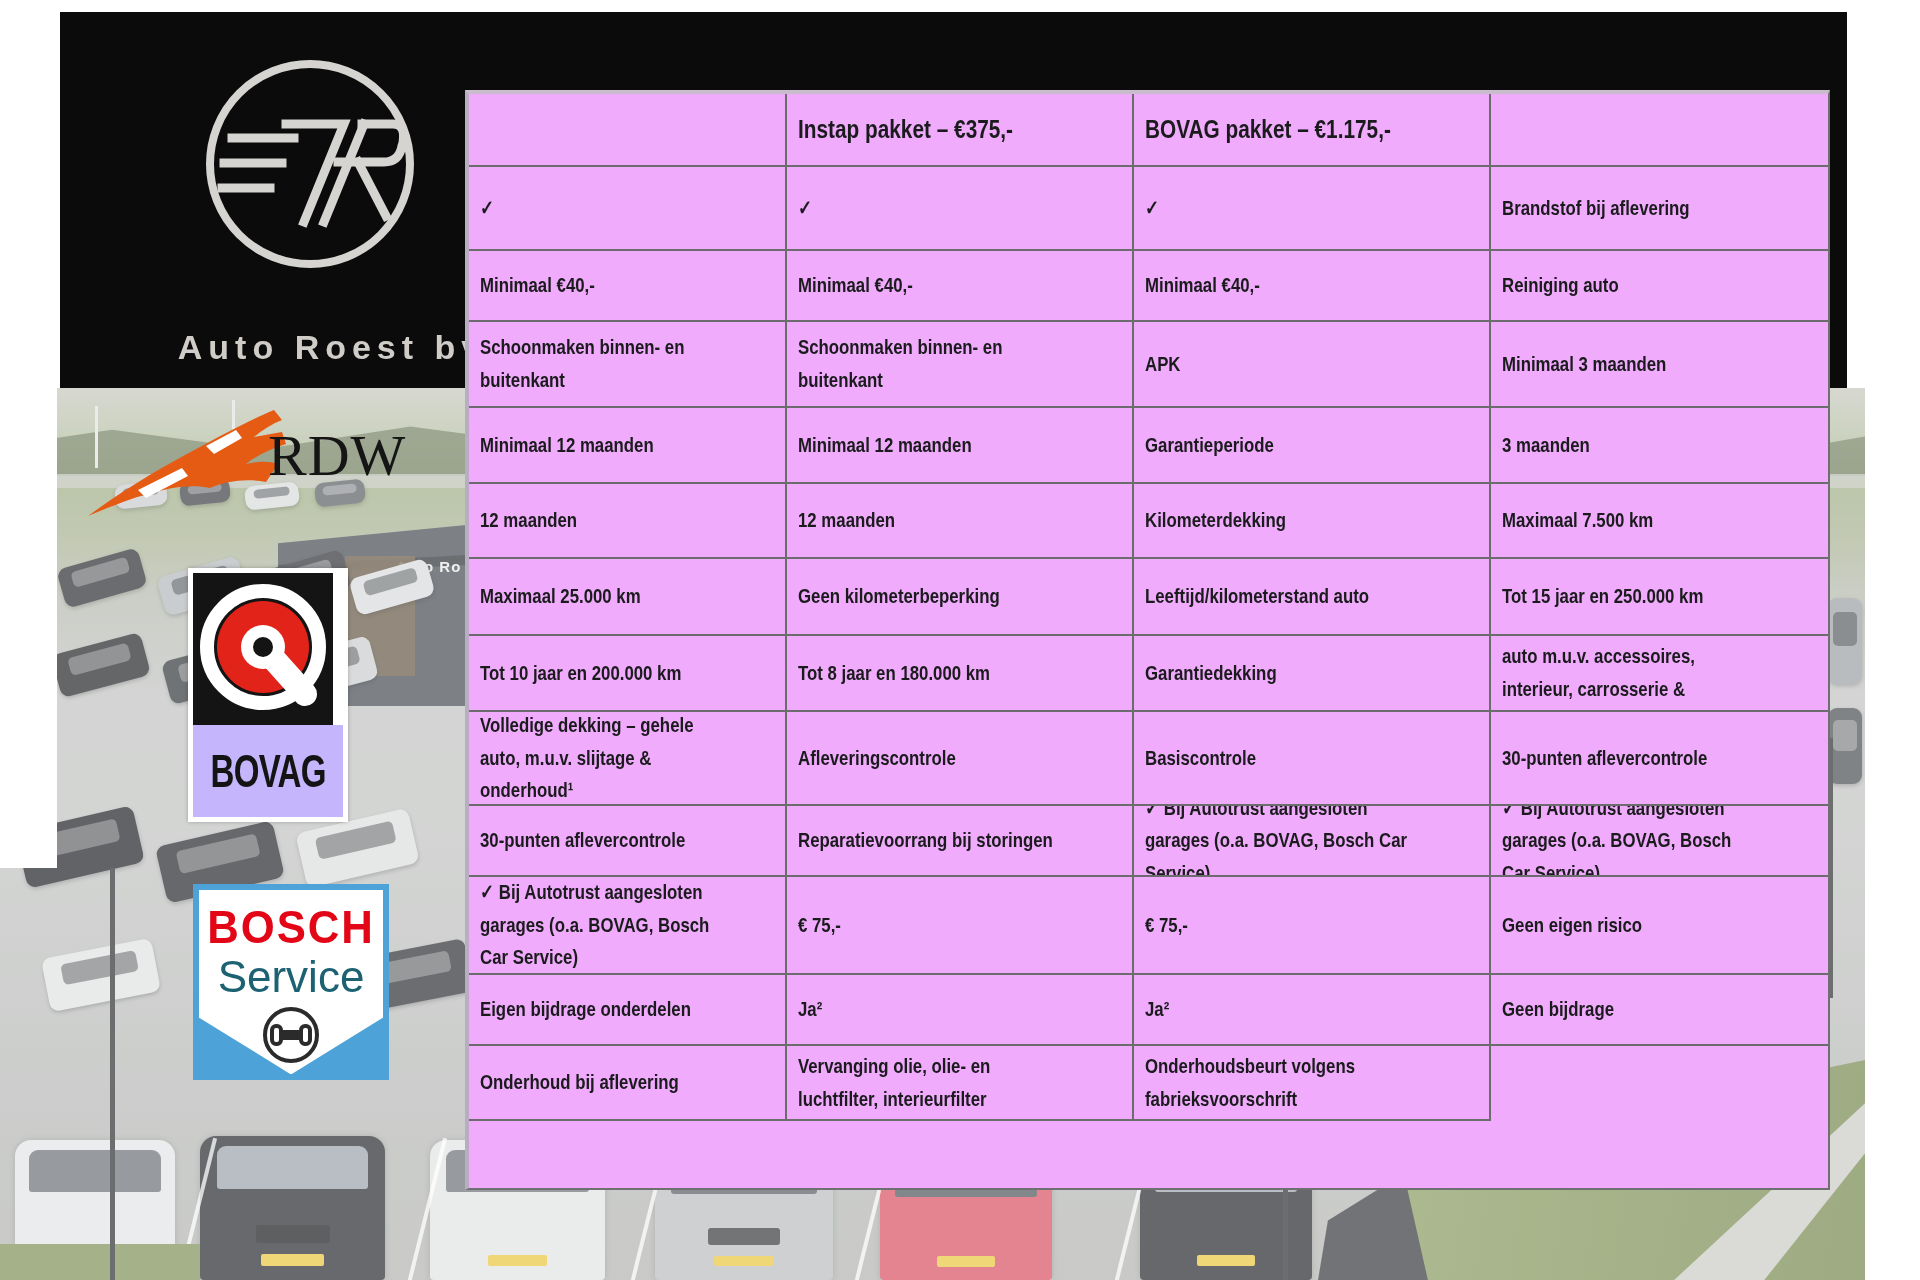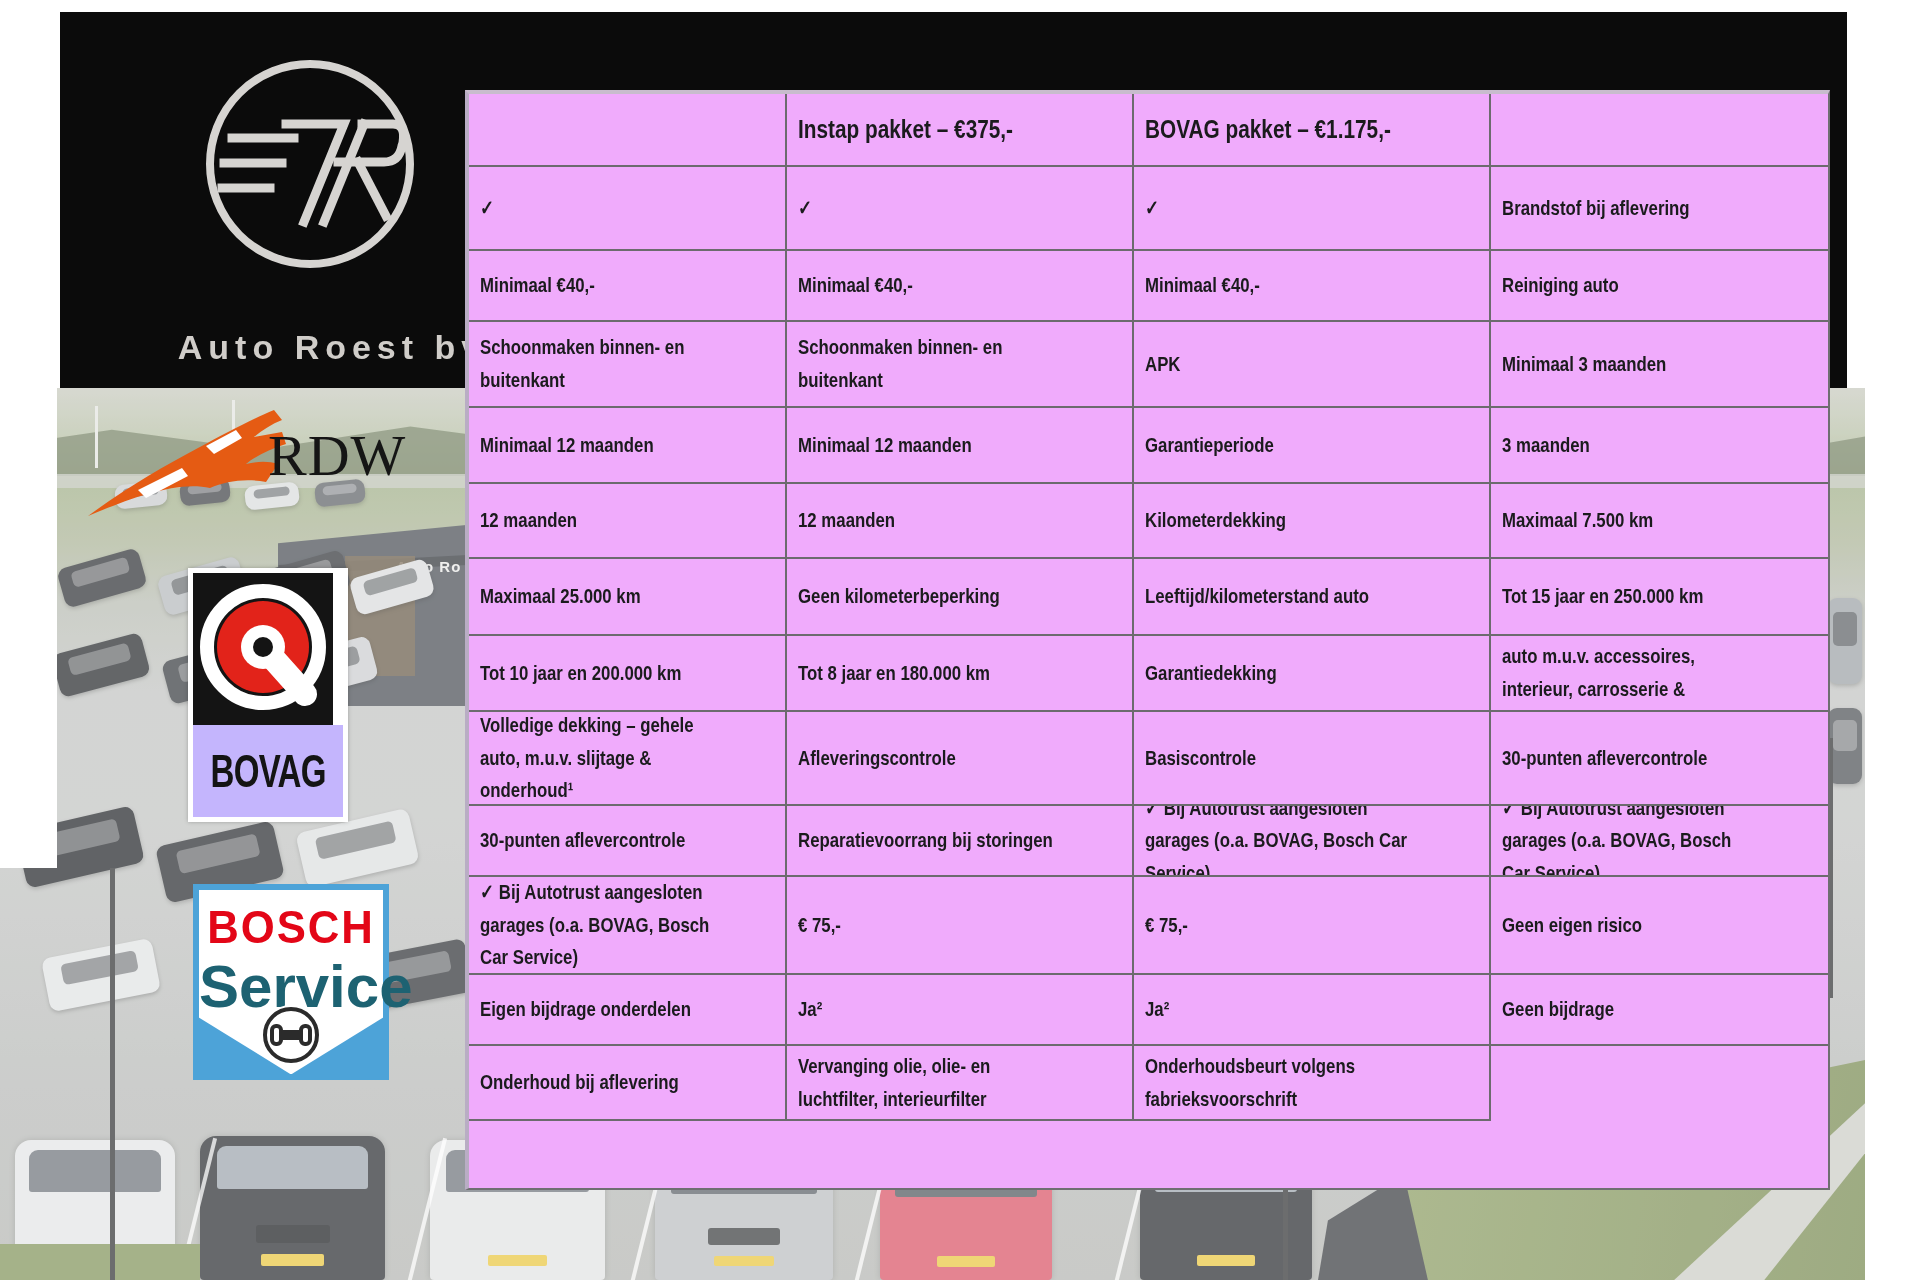--- a/index.html
+++ b/index.html
@@ -55,21 +55,21 @@
   .bovag-band{position:absolute;left:5px;right:5px;top:157px;bottom:5px;background:#c4b5fd;display:flex;
               align-items:center;justify-content:center;}
   .bovag-word{font-size:46px;font-weight:700;color:#141414;transform:scaleX(.72);letter-spacing:-1px;}
   .bosch{position:absolute;left:158px;top:884px;width:196px;height:196px;background:#ffffff;z-index:6;
          border:6px solid #4da3d8;box-sizing:border-box;margin-left:35px;}
   .bosch .v{position:absolute;bottom:-1px;width:51%;height:58px;background:#4da3d8;}
   .bosch .v.l{left:-1px;clip-path:polygon(0 0,0 100%,100% 100%);}
   .bosch .v.r{right:-1px;clip-path:polygon(100% 0,100% 100%,0 100%);}
   .bosch-line1{position:absolute;top:10px;width:100%;text-align:center;color:#e30617;font-size:46px;
                font-weight:700;letter-spacing:2px;transform:scaleX(.95);}
-  .bosch-line2{position:absolute;top:62px;width:100%;text-align:center;color:#1d6272;font-size:60px;font-weight:700;}
+  .bosch-line2{position:absolute;top:62px;width:100%;text-align:center;color:#1d6272;font-size:44px;font-weight:400;}
   .bosch-anchor{position:absolute;left:50%;top:112px;transform:translateX(-50%);z-index:2;}
 
   
   .pkg-table{position:absolute;left:465px;top:90px;width:1359px;height:1094px;z-index:20;
              display:grid;box-sizing:content-box;
              border-top:4px solid #c8bccd;border-left:4px solid #b9adc4;
              border-right:2px solid #6f6e71;border-bottom:2px solid #6f6e71;
              background:#f0abfc;}
   .cell{box-sizing:border-box;border-right:2px solid #6c6b6e;border-bottom:2px solid #6c6b6e;
         display:flex;align-items:center;padding:6px 14px 6px 11px;color:#1b1b1d;overflow:hidden;}

